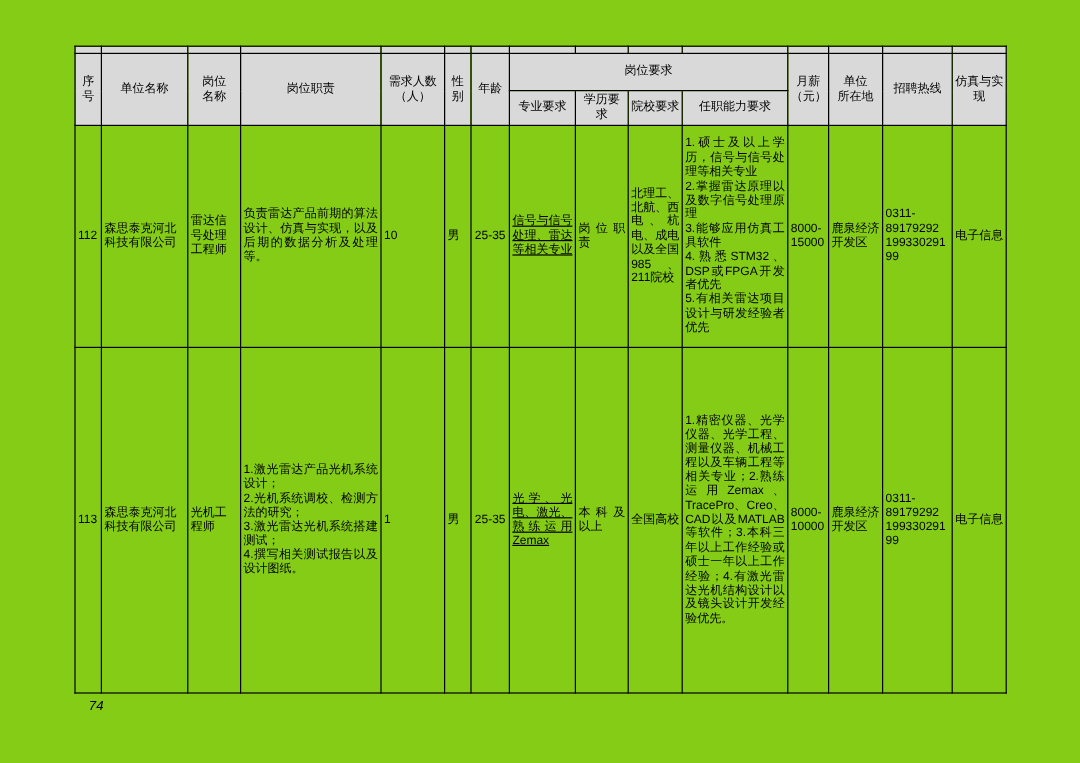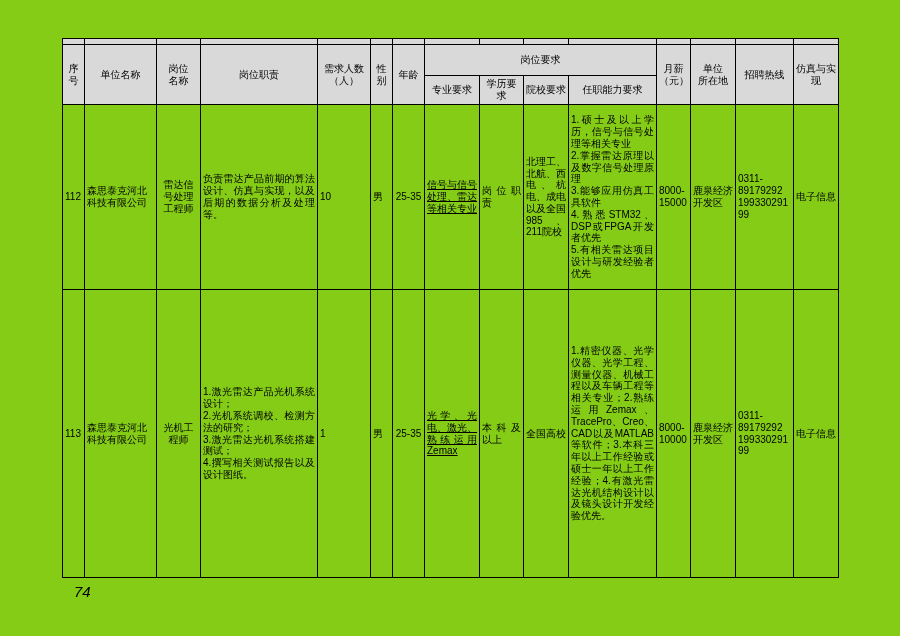--- a/index.html
+++ b/index.html
@@ -38,29 +38,29 @@
   }
   tr.sliver td { background: #d9d9d9; height: 6px; padding: 0; }
   tr.h1 { height: 31px; }
   tr.h2 { height: 29px; }
   tr.r1 { height: 185px; }
   tr.r2 { height: 288px; }
   td.c { text-align: left; }
   td.l { text-align: center; }
   td.j { text-align: justify; white-space: pre-line; }
   td.bw { overflow-wrap: break-word; word-wrap: break-word; }
-  td.title-cell { padding: 1px 3px; text-align: center; }
+  td.title-cell { padding: 1px 3px; text-align: left; }
   td.duties-cell { padding: 1px 3px; margin-left: 44px; }
   td.major-cell { padding: 1px 5px; text-decoration: underline; }
   td.tight { padding: 1px 0; }
   .pagenum {
     position: absolute;
     left: 74px;
     top: 583px;
-    font-size: 15px;
+    font-size: 11px;
     color: #000000;
     font-style: italic;
   }
 </style>
 </head>
 <body>
 
 <div class="sheet">
 
   <table class="jobs">

